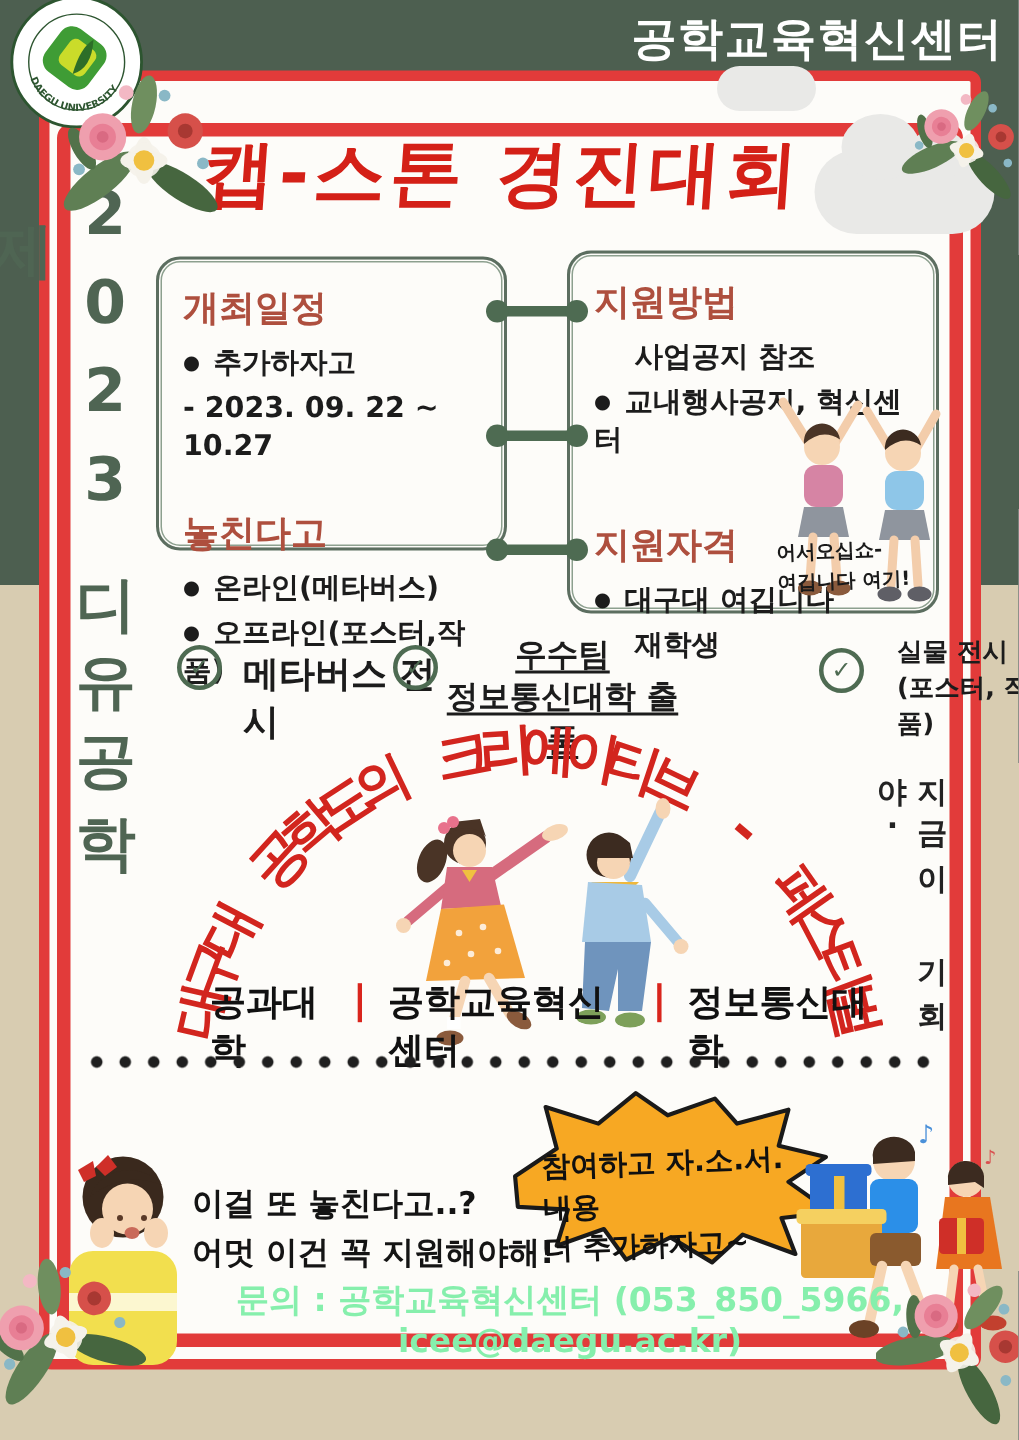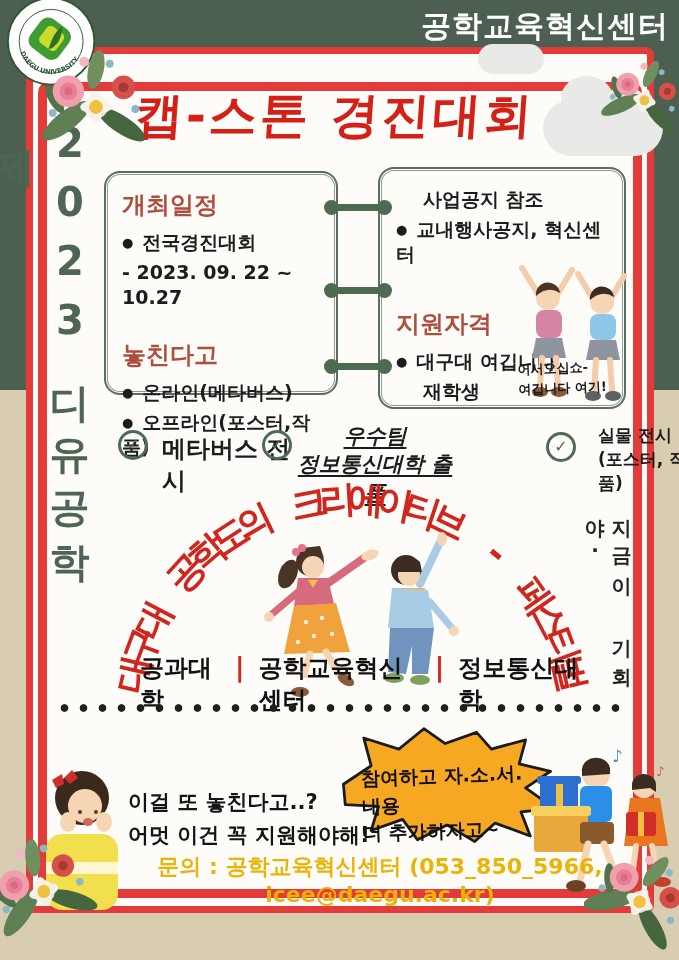--- a/index.html
+++ b/index.html
@@ -37,21 +37,21 @@
   .v-text{writing-mode:vertical-rl;text-orientation:upright;}
   .left-vertical{left:50px;top:120px;height:500px;width:48px;color:#4f6553;
                  font-size:40px;font-weight:800;letter-spacing:13px;text-align:left;}
   .right-vertical{left:610px;top:504px;height:225px;width:26px;color:#222;
                   font-size:20px;font-weight:700;letter-spacing:9px;}
 
   
   .info-box{background:#fdfcf9;border:2px solid #5c6e60;border-radius:16px;
             box-shadow:inset 0 0 0 1px #fdfcf9, inset 0 0 0 2px #8da08f;
             padding:14px 16px;box-sizing:border-box;}
-  .box-left{left:104px;top:171px;width:234px;height:224px;}
+  .box-left{left:104px;top:171px;width:234px;height:196px;}
   .box-right{left:378px;top:167px;width:248px;height:242px;}
   .box-h{color:#ae4f3e;font-size:24px;font-weight:800;margin:2px 0 9px 0;}
   .box-line{color:#1c1c1c;font-size:19px;font-weight:600;margin:4px 0;line-height:1.35;}
   .box-line .blt{font-size:13px;vertical-align:2px;margin-right:9px;}
   .indent{padding-left:27px;}
   .spacer22{height:22px;} .spacer34{height:34px;}
 
   .welcome-note{left:518px;top:358px;width:110px;color:#1a1a1a;font-size:13px;
                 font-weight:800;line-height:1.5;transform:rotate(-2deg);}
 
@@ -62,21 +62,21 @@
   .connector::before{left:-6px;} .connector::after{right:-6px;}
   .conn1{top:204px;} .conn2{top:287px;} .conn3{top:363px;}
 
   
   .check-icon{width:24px;height:24px;border:3px solid #4e6b52;border-radius:50%;
               color:#4e6b52;font-size:16px;font-weight:800;text-align:center;line-height:24px;}
   .feat{color:#1c1c1c;}
   .feat1{left:162px;top:433px;width:150px;font-size:24px;font-weight:600;}
   .feat2{left:290px;top:422px;width:170px;text-align:center;font-size:21px;font-weight:800;}
   .feat2 div{text-decoration:underline;text-underline-offset:4px;
-             text-decoration-thickness:2px;line-height:1.35;font-style:italic;}
+             text-decoration-thickness:2px;line-height:1.35;}
   .feat3{left:598px;top:424px;width:96px;font-size:17px;
          font-weight:600;line-height:1.4;}
   .ci1{left:118px;top:430px;} .ci2{left:262px;top:430px;} .ci3{left:546px;top:432px;}
 
   
   .arc-char{position:absolute;color:#d2251e;font-size:37px;font-weight:800;
             white-space:pre;}
 
   .org-line{left:140px;top:652px;width:440px;display:flex;justify-content:center;
             gap:14px;font-size:24px;font-weight:800;color:#111;}
@@ -87,21 +87,21 @@
       background-size:19px 10px;background-repeat:repeat-x;}
 
   
   .bubble-wrap{left:336px;top:724px;width:222px;height:126px;}
   .bubble-text{position:absolute;left:26px;top:38px;width:180px;color:#101010;
                font-size:19px;font-weight:800;line-height:1.45;transform:rotate(-2deg);}
 
   .callout{color:#141414;font-size:21px;font-weight:700;}
   .co1{left:128px;top:788px;} .co2{left:128px;top:821px;}
 
-  .contact{left:120px;top:852px;width:520px;text-align:center;color:#eab308;
+  .contact{left:120px;top:852px;width:520px;text-align:center;color:#86efac;
            font-size:22px;font-weight:800;}
 
   svg{display:block;}
 </style>
 </head>
 <body>
 
 <div id="page">
 
   <svg width="0" height="0" style="position:absolute">
@@ -156,29 +156,30 @@
     </text>
   </svg>
 
   <div class="abs title">캡-스톤 경진대회</div>
 
   <div class="abs v-text left-vertical">2023디유공학제</div>
   <div class="abs v-text right-vertical">지금이 기회야.</div>
 
   <div class="abs info-box box-left">
     <div class="box-h">개최일정</div>
-    <div class="box-line"><span class="blt">●</span><span>전국경진대회</span></div>
+    <div class="box-line"><span class="blt">●</span><span>추가하자고</span></div>
     <div class="box-line">- 2023. 09. 22 ~ 10.27</div>
     <div class="spacer22"></div>
     <div class="box-h">놓친다고</div>
     <div class="box-line"><span class="blt">●</span><span>온라인(메타버스)</span></div>
     <div class="box-line"><span class="blt">●</span><span>오프라인(포스터,작품)</span></div>
   </div>
 
   <div class="abs info-box box-right">
+    <div class="box-h">지원방법</div>
     <div class="box-line indent">사업공지 참조</div>
     <div class="box-line"><span class="blt">●</span><span>교내행사공지, 혁신센터</span></div>
     <div class="spacer34"></div>
     <div class="box-h">지원자격</div>
     <div class="box-line"><span class="blt">●</span><span>대구대 여깁니다</span></div>
     <div class="box-line indent">재학생</div>
   </div>
 
   <svg class="abs" style="left:500px;top:258px" width="132" height="146" viewBox="0 0 132 146">
     <g stroke="#f3cdab" stroke-width="6" stroke-linecap="round">

